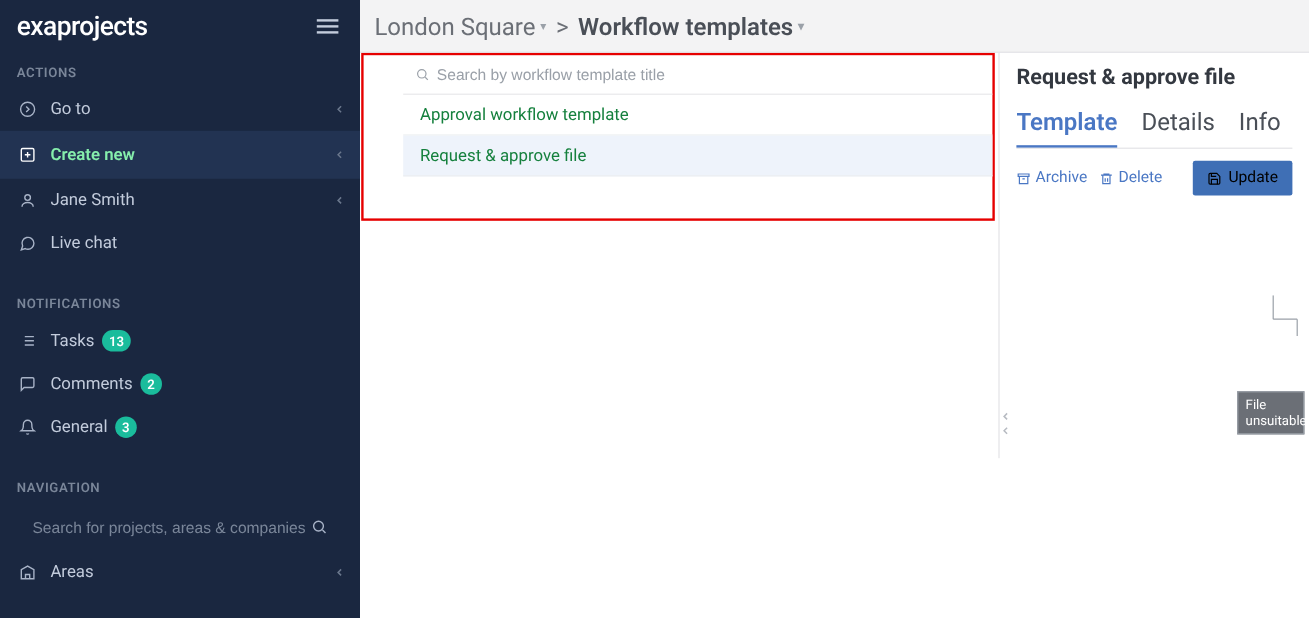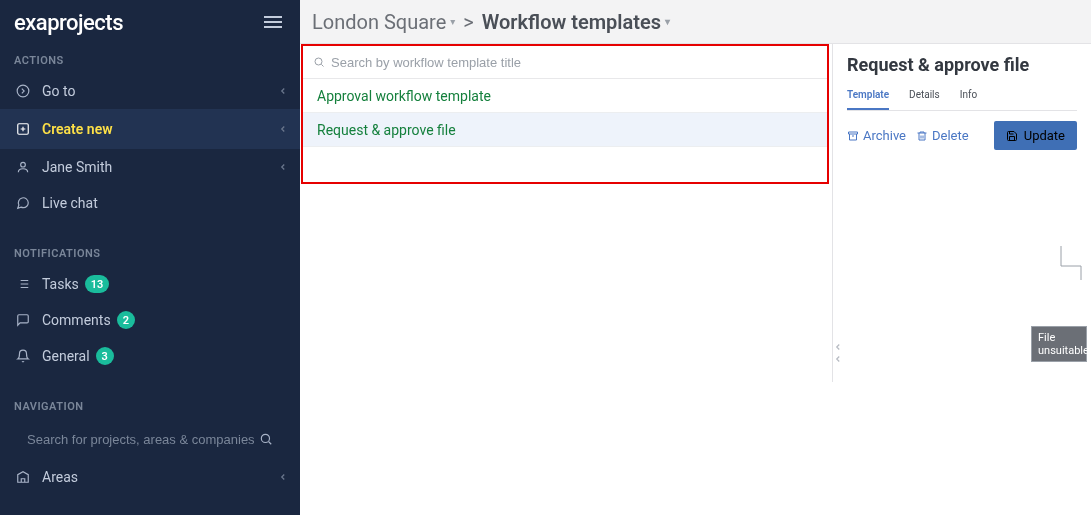--- a/index.html
+++ b/index.html
@@ -9,21 +9,21 @@
   
   .sidebar { width: 300px; height: 515px; background: #1a2740; color: #c3ccdc; position: relative; flex-shrink: 0; }
   .brand-row { display: flex; align-items: center; justify-content: space-between; height: 44px; padding: 0 12px 0 14px; }
   .brand { color: #ffffff; font-size: 22px; font-weight: 500; letter-spacing: -0.5px; }
   .menu-toggle { width: 24px; height: 24px; display:flex; flex-direction:column; justify-content:center; gap:3px; cursor:pointer; }
   .menu-toggle span { background:#c3ccdc; height:2px; width:18px; }
 
   .sec-label { font-size: 11px; color: #7a8699; letter-spacing: 0.5px; padding: 10px 14px 6px; font-weight:600; }
 
   .nav-item { display:flex; align-items:center; height:36px; padding:0 14px; font-size:14px; cursor:pointer; position:relative; }
-  .nav-item.active { background:#223352; color:#fde047; font-weight:600; height:40px; }
+  .nav-item.active { background:#223352; color:#86efac; font-weight:600; height:40px; }
   .nav-item .ico { width:18px; display:inline-flex; justify-content:center; margin-right:10px; color:#a8b3c7; }
   .nav-item.active .ico { color:#fff; }
   .nav-item .chev { position:absolute; right:12px; color:#6a778c; }
   .badge { background:#1abc9c; color:#fff; border-radius:10px; min-width:18px; height:18px; font-size:11px; display:inline-flex; align-items:center; justify-content:center; padding:0 6px; margin-left:6px; font-weight:600;}
   .gap { height:16px; }
 
   .nav-search { display:flex; align-items:center; height:40px; padding:0 27px; }
   .nav-search input { flex:1; background:transparent; border:none; color:#c3ccdc; font-size:13px; outline:none; }
   .nav-search input::placeholder { color:#7a8699; }
   .nav-search .sico { color:#a8b3c7; }
@@ -31,33 +31,33 @@
   
   .main { flex:1; display:flex; flex-direction:column; height:382px; position:relative; }
   .crumbs { height:44px; background:#f3f3f4; border-bottom:1px solid #e3e3e6; display:flex; align-items:center; padding:0 12px; font-size:20px; color:#6b6f76; gap:8px; }
   .crumb-link { color:#6b6f76; display:flex; align-items:center; gap:4px; cursor:pointer; }
   .crumb-cur { color:#4a4f57; font-weight:600; display:flex; align-items:center; gap:4px; cursor:pointer; }
   .dd { font-size:10px; color:#9aa0a8; }
 
   .content-row { flex:1; display:flex; overflow:hidden; }
 
   
-  .list-panel { width:528px; border:2px solid #e60000; margin:0 0 0 1px; background:#fff; display:flex; flex-direction:column; height:140px; }
+  .list-panel { width:528px; border:2px solid #e60000; margin:0 0 0 1px; background:#fff; display:flex; flex-direction:column; height:140px;padding-left:33px; }
   .list-search { height:33px; border-bottom:1px solid #e8e8ea; display:flex; align-items:center; padding:0 10px; gap:6px; font-size:13px; color:#9aa0a8; }
   .list-search input { border:none; flex:1; font-size:13px; outline:none; color:#4a4f57; }
   .list-search input::placeholder { color:#9aa0a8; }
   .list-row { height:34px; display:flex; align-items:center; padding:0 14px; font-size:14px; color:#15803d; border-bottom:1px solid #eceef0; cursor:pointer; }
   .list-row.selected { background:#eef3fb; }
   .below-list { flex:1; }
 
   
   .detail-panel { flex:1; border-left:1px solid #e3e3e6; padding:10px 14px 0 14px; display:flex; flex-direction:column; position:relative; }
   .detail-title { color:#333840; font-size:18px; font-weight:700; margin-bottom:10px; }
   .tabs { display:flex; gap:20px; border-bottom:1px solid #e3e3e6; margin-bottom:10px; }
-  .tab { font-size:10px; color:#4a4f57; padding:4px 0 8px 0; cursor:pointer; }
+  .tab { font-size:20px; color:#4a4f57; padding:4px 0 8px 0; cursor:pointer; }
   .tab.active { color:#4a77c4; border-bottom:2px solid #4a77c4; font-weight:600; }
   .actions { display:flex; gap:10px; align-items:center; margin-bottom:6px; }
   .act { font-size:13px; color:#4a77c4; display:flex; align-items:center; gap:4px; cursor:pointer; }
   .act-btn { background:#3f6fb5; color:#000000; padding:7px 12px; font-size:13px; border-radius:2px; display:flex; align-items:center; gap:6px; cursor:pointer; margin-left:auto; }
 
   .canvas-spot { position:absolute; right:0; bottom:20px; }
   .node-box { border:1px solid #9aa0a8; background:#6b6f76; color:#fff; font-size:11px; padding:4px 6px; width:56px; line-height:13px; }
   .back-arrow { position:absolute; left:-2px; top:360px; color:#b7bbc2; font-size:12px; cursor:pointer; }
   .scroll-hint { position:absolute; left:0; bottom:18px; color:#b7bbc2; font-size:12px; display:flex; flex-direction:column; gap:2px; }
 

